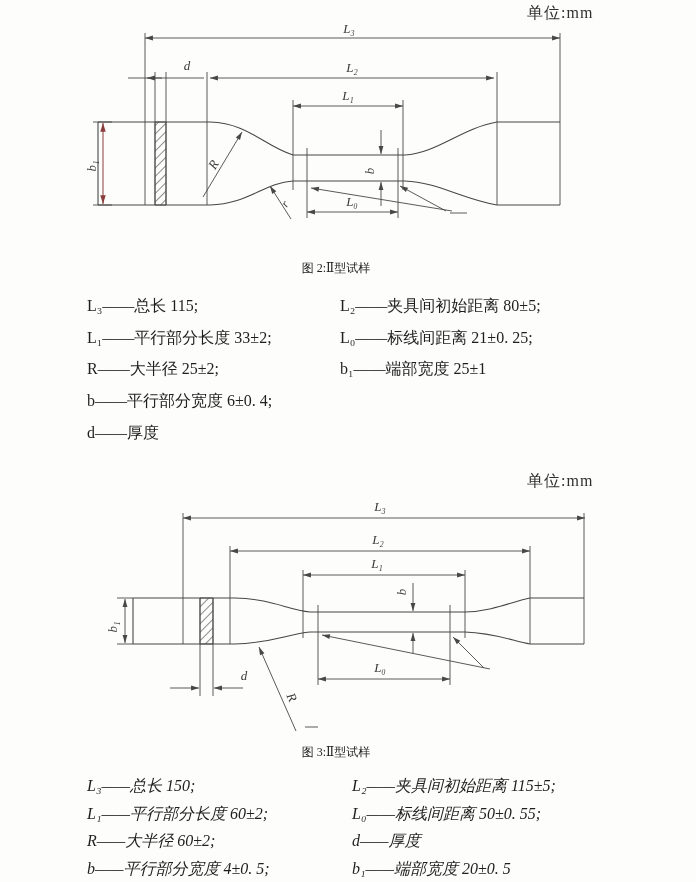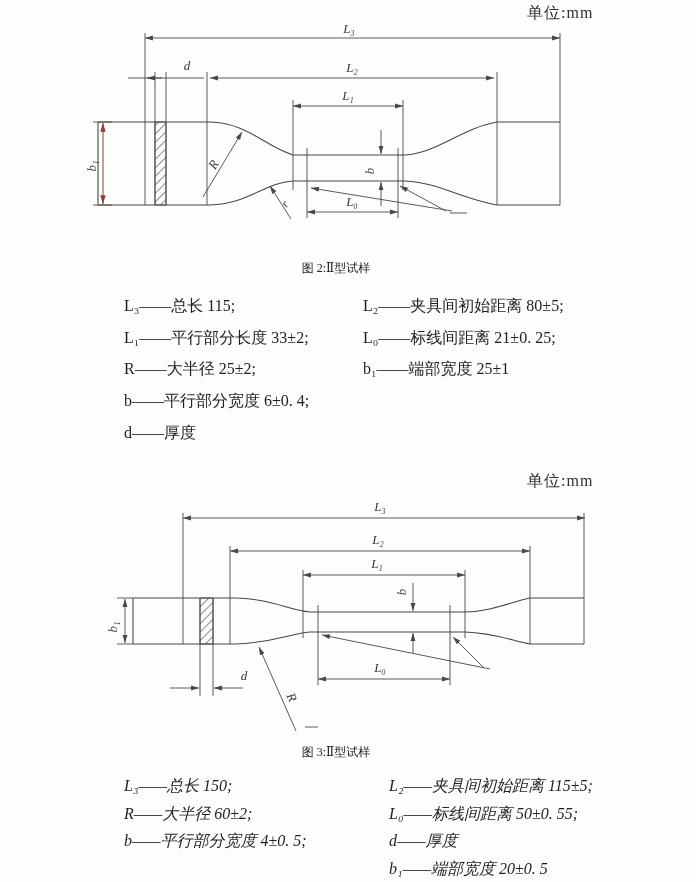--- a/index.html
+++ b/index.html
@@ -14,21 +14,21 @@
   .unit{
     position:absolute;font-size:16px;letter-spacing:1px;color:#2f2f2f;
   }
   .caption{
     position:absolute;left:0;width:672px;text-align:center;
     font-size:12px;color:#222;
   }
   .legend{
     position:absolute;font-size:16px;color:#1f1f1f;white-space:nowrap;
   }
-  .legend .row{height:31.7px;line-height:31.7px;margin-left:37px;}
+  .legend .row{height:31.7px;line-height:31.7px;}
   .legend.f3 .row{height:27.7px;line-height:27.7px;font-style:italic;}
   .dim{
     font:italic 13px "Liberation Serif","DejaVu Serif",serif;
     fill:#3a3a3a;
   }
   .dim.small{font-size:12px;}
   line,path,rect{vector-effect:non-scaling-stroke;}
 </style>
 </head>
 <body>
@@ -162,28 +162,29 @@
 <div class="caption" style="top:260px;">图 2:Ⅱ型试样</div>
 <div class="caption" style="top:744px;">图 3:Ⅱ型试样</div>
 
 <div class="legend" style="left:87px;top:290px;">
   <div class="row">L₃——总长 115;</div>
   <div class="row">L₁——平行部分长度 33±2;</div>
   <div class="row">R——大半径 25±2;</div>
   <div class="row">b——平行部分宽度 6±0. 4;</div>
   <div class="row">d——厚度</div>
 </div>
-<div class="legend" style="left:326px;top:290px;">
+<div class="legend" style="left:340px;top:290px;">
   <div class="row">L₂——夹具间初始距离 80±5;</div>
   <div class="row">L₀——标线间距离 21±0. 25;</div>
   <div class="row">b₁——端部宽度 25±1</div>
 </div>
 
 <div class="legend f3" style="left:87px;top:772px;">
   <div class="row">L₃——总长 150;</div>
+  <div class="row">L₁——平行部分长度 60±2;</div>
   <div class="row">R——大半径 60±2;</div>
   <div class="row">b——平行部分宽度 4±0. 5;</div>
 </div>
 <div class="legend f3" style="left:352px;top:772px;">
   <div class="row">L₂——夹具间初始距离 115±5;</div>
   <div class="row">L₀——标线间距离 50±0. 55;</div>
   <div class="row">d——厚度</div>
   <div class="row">b₁——端部宽度 20±0. 5</div>
 </div>
 

